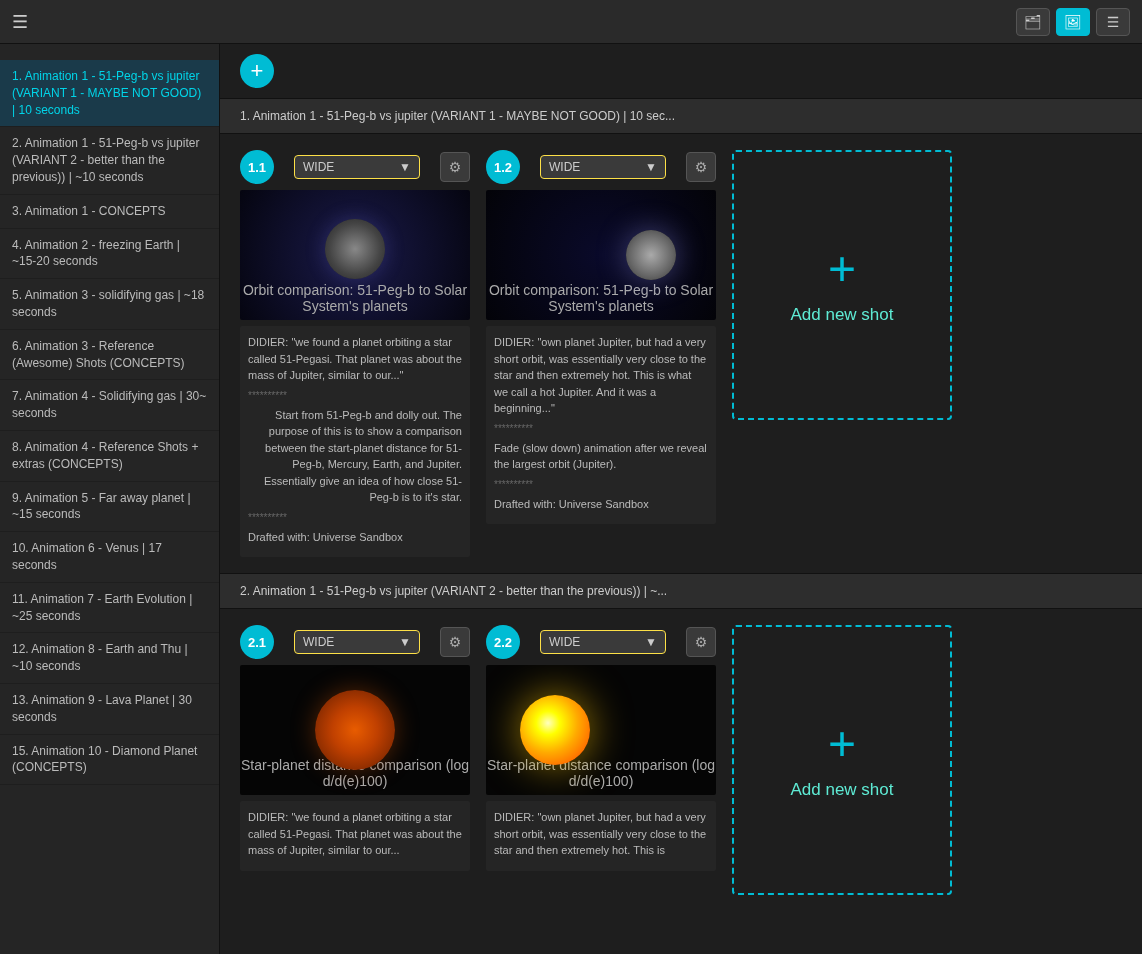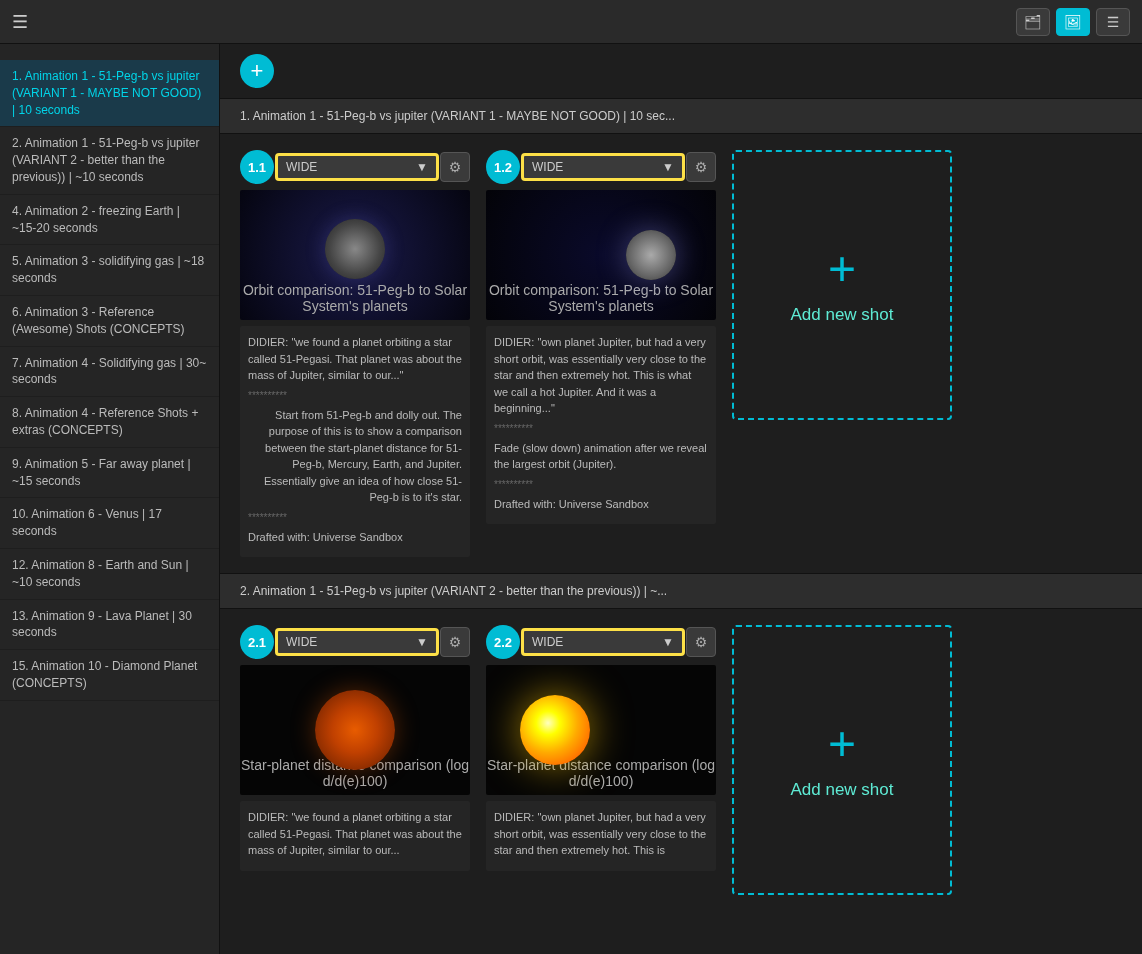--- a/index.html
+++ b/index.html
@@ -93,35 +93,35 @@
       background: #1e1e1e;
       align-items: flex-start;
       flex-wrap: nowrap;
     }
 
     
     .shot-card { width: 230px; flex-shrink: 0; }
     .shot-header {
       display: flex;
       align-items: center;
-      gap: 1px;
+      gap: 20px;
       margin-bottom: 6px;
     }
     .shot-number {
       width: 34px; height: 34px;
       background: #00bcd4;
       border-radius: 50%;
       display: flex; align-items: center; justify-content: center;
       color: #fff; font-size: 13px; font-weight: bold;
       flex-shrink: 0;
     }
     .shot-dropdown {
       flex: 1;
       background: #3a3a3a;
-      border: 3px solid #fde047;
+      border: 1px solid #fde047;
       border-radius: 4px;
       padding: 4px 8px;
       color: #ccc;
       font-size: 12px;
       display: flex; align-items: center; justify-content: space-between;
       cursor: pointer;
     }
     .shot-gear {
       width: 30px; height: 30px;
       background: #3a3a3a;
@@ -262,28 +262,30 @@
 </div>
 
 <div class="main-layout">
 
   <div class="sidebar">
     <div class="sidebar-header"></div>
 
     <div id="sidebar-items">
         <div class="sidebar-item active">1. Animation 1 - 51-Peg-b vs jupiter (VARIANT 1 - MAYBE NOT GOOD) | 10 seconds</div>
         <div class="sidebar-item">2. Animation 1 - 51-Peg-b vs jupiter (VARIANT 2 - better than the previous)) | ~10 seconds</div>
+        <div class="sidebar-item">3. Animation 1 - CONCEPTS</div>
         <div class="sidebar-item">4. Animation 2 - freezing Earth | ~15-20 seconds</div>
         <div class="sidebar-item">5. Animation 3 - solidifying gas | ~18 seconds</div>
         <div class="sidebar-item">6. Animation 3 - Reference (Awesome) Shots (CONCEPTS)</div>
         <div class="sidebar-item">7. Animation 4 - Solidifying gas | 30~ seconds</div>
         <div class="sidebar-item">8. Animation 4 - Reference Shots + extras (CONCEPTS)</div>
         <div class="sidebar-item">9. Animation 5 - Far away planet | ~15 seconds</div>
         <div class="sidebar-item">10. Animation 6 - Venus | 17 seconds</div>
-        <div class="sidebar-item">12. Animation 8 - Earth and Sun | ~10 seconds</div>
+        <div class="sidebar-item">11. Animation 7 - Earth Evolution | ~25 seconds</div>
+        <div class="sidebar-item">12. Animation 8 - Earth and Thu | ~10 seconds</div>
         <div class="sidebar-item">13. Animation 9 - Lava Planet | 30 seconds</div>
         <div class="sidebar-item">15. Animation 10 - Diamond Planet (CONCEPTS)</div>
       </div>
   </div>
 
   <div class="content-area">
 
     <div class="add-row">
       <div class="add-btn">+</div>
     </div>

